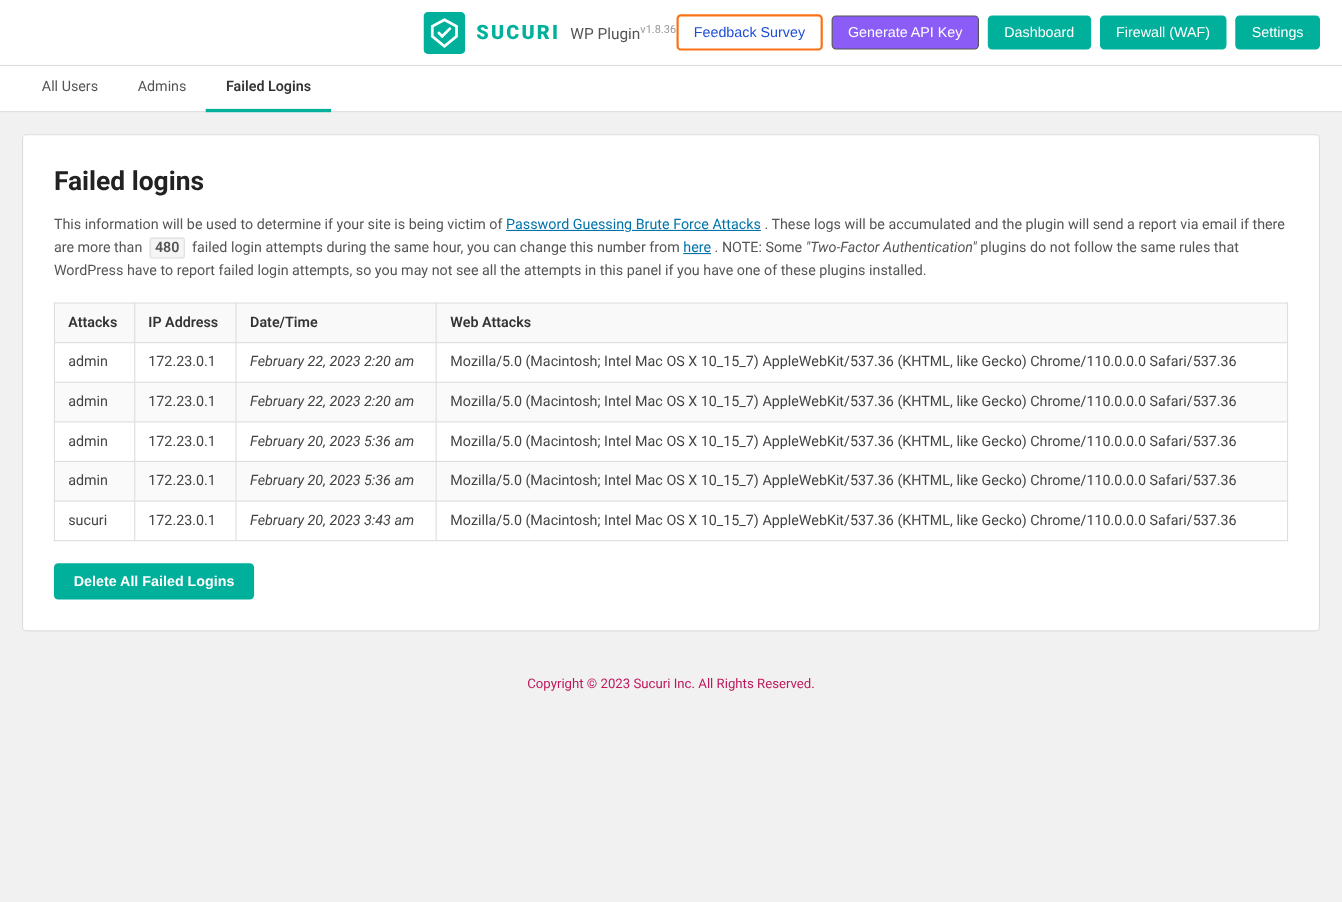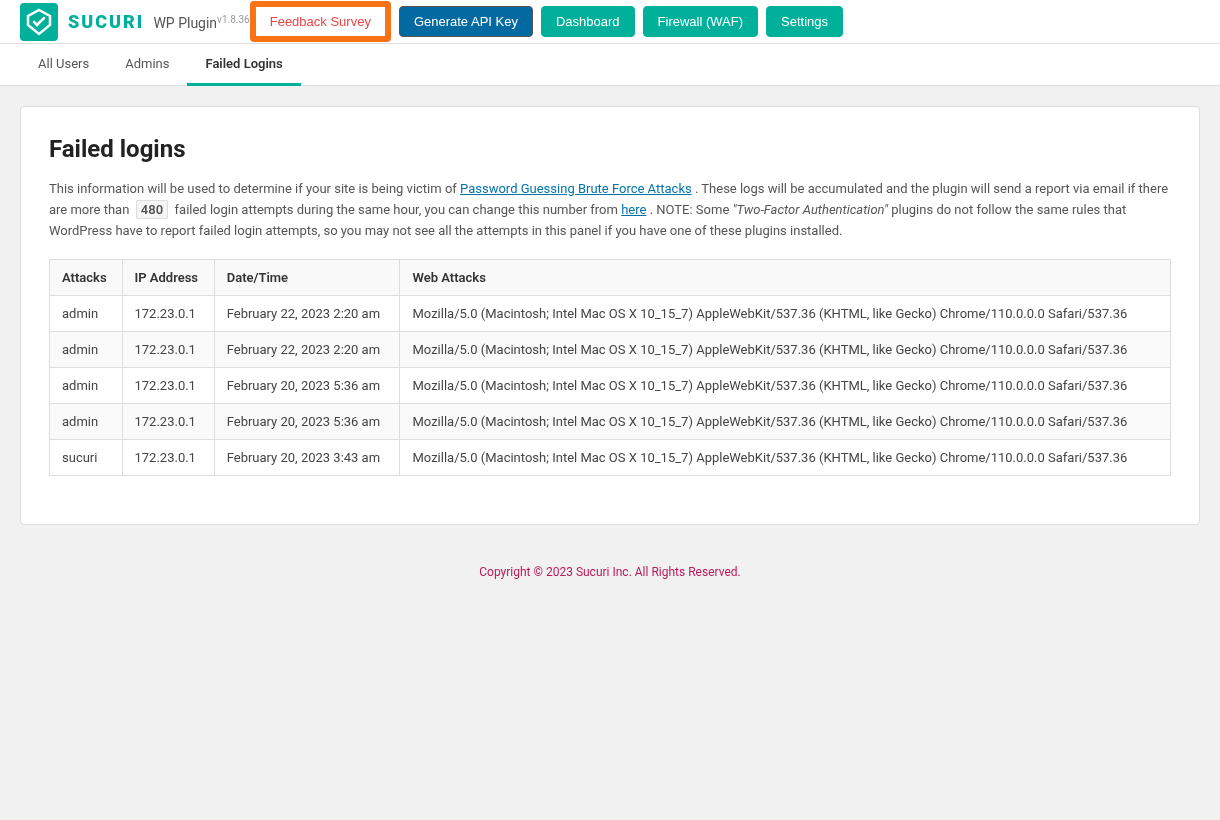--- a/index.html
+++ b/index.html
@@ -9,23 +9,23 @@
       color: #333;
       font-size: 13px;
       min-height: 820px;
     }
     
     #header {
       background: #fff;
       border-bottom: 1px solid #ddd;
       display: flex;
       align-items: center;
-      justify-content: flex-start;
+      justify-content: flex-end;
       padding: 0 20px;
-      height: 44px;
+      height: 60px;
     }
     #logo-area {
       display: flex;
       align-items: center;
       gap: 10px;
     }
     .logo-icon {
       width: 38px;
       height: 38px;
     }
@@ -39,25 +39,25 @@
       padding: 7px 14px;
       font-size: 13px;
       font-weight: 500;
       cursor: pointer;
       border: 1px solid transparent;
       text-decoration: none;
       display: inline-block;
     }
     .nav-btn-outline {
       background: #fff;
-      border: 6px solid #f97316;
-      color: #ef4444;
+      border: 2px solid #f97316;
+      color: #1d4ed8;
     }
     .nav-btn-dark {
-      background: #0369a1;
+      background: #8b5cf6;
       color: #fff;
       border-color: #555;
     }
     .nav-btn-teal {
       background: #00b09b;
       color: #fff;
       border-color: #00b09b;
     }
     
     #tabs-bar {
@@ -132,20 +132,21 @@
       border: 1px solid #ddd;
       padding: 10px 12px;
       font-size: 13px;
       color: #444;
       vertical-align: top;
     }
     table tr:nth-child(even) td {
       background: #fafafa;
     }
     .date-time {
+      font-style: italic;
     }
     
     .delete-btn {
       background: #00b09b;
       color: #fff;
       border: none;
       padding: 9px 18px;
       border-radius: 4px;
       font-size: 13px;
       font-weight: 600;
@@ -242,18 +243,19 @@
           </tr>
           <tr>
             <td>sucuri</td>
             <td>172.23.0.1</td>
             <td class="date-time">February 20, 2023 3:43 am</td>
             <td>Mozilla/5.0 (Macintosh; Intel Mac OS X 10_15_7) AppleWebKit/537.36 (KHTML, like Gecko) Chrome/110.0.0.0 Safari/537.36</td>
           </tr>
         </tbody>
     </table>
 
+    <button class="delete-btn">Delete All Failed Logins</button>
   </div>
 </div>
 
 <div id="footer">
   <span>Copyright © 2023 Sucuri Inc. All Rights Reserved.</span>
 </div>
 
 </body></html>

